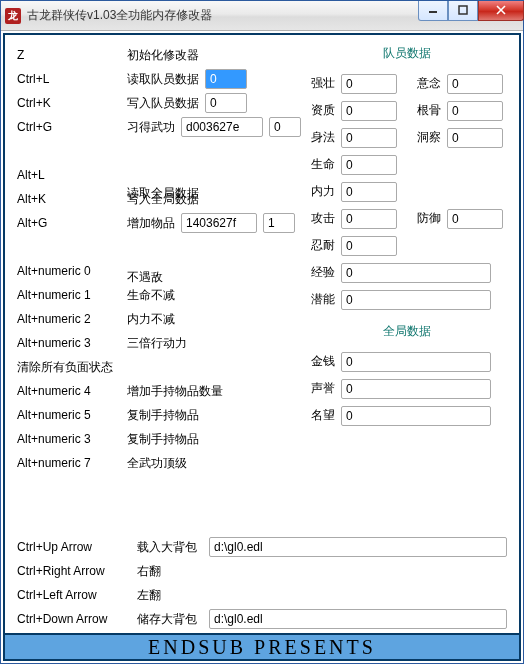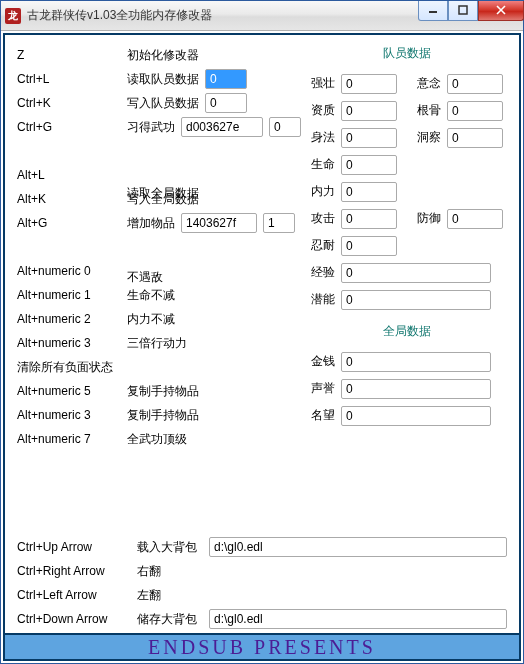--- a/index.html
+++ b/index.html
@@ -104,21 +104,21 @@
   .blbl { width:72px; }
   .bin { flex:1; }
   .footer {
     height:26px;
     background:#5ea4e0;
     border-top:2px solid #063a65;
     display:flex;align-items:center;justify-content:center;
     font-family: "SimHei", serif;
     font-size:20px;
     letter-spacing:3px;
-    color:#4c1d95;
+    color:#000000;
   }
   svg { display:block; }
 </style>
 </head>
 <body>
 
 <div class="window">
   <div class="titlebar">
     <div class="app-icon">龙</div>
     <div class="title">古龙群侠传v1.03全功能内存修改器</div>
@@ -203,20 +203,24 @@
                 <div class="lbl" style="margin-right: 6px;">内力不减</div>
               </div>
               <div class="row">
                 <div class="hot">Alt+numeric 3</div>
                 <div class="lbl" style="margin-right: 6px;">三倍行动力</div>
               </div>
               <div class="row">
                 <div class="lbl" style="margin-right: 6px;">清除所有负面状态</div>
               </div>
               <div class="row">
+                <div class="hot">Alt+numeric 4</div>
+                <div class="lbl" style="margin-right: 6px;">增加手持物品数量</div>
+              </div>
+              <div class="row">
                 <div class="hot">Alt+numeric 5</div>
                 <div class="lbl" style="margin-right: 6px;">复制手持物品</div>
               </div>
               <div class="row">
                 <div class="hot">Alt+numeric 3</div>
                 <div class="lbl" style="margin-right: 6px;">复制手持物品</div>
               </div>
               <div class="row">
                 <div class="hot">Alt+numeric 7</div>
                 <div class="lbl" style="margin-right: 6px;">全武功顶级</div>

